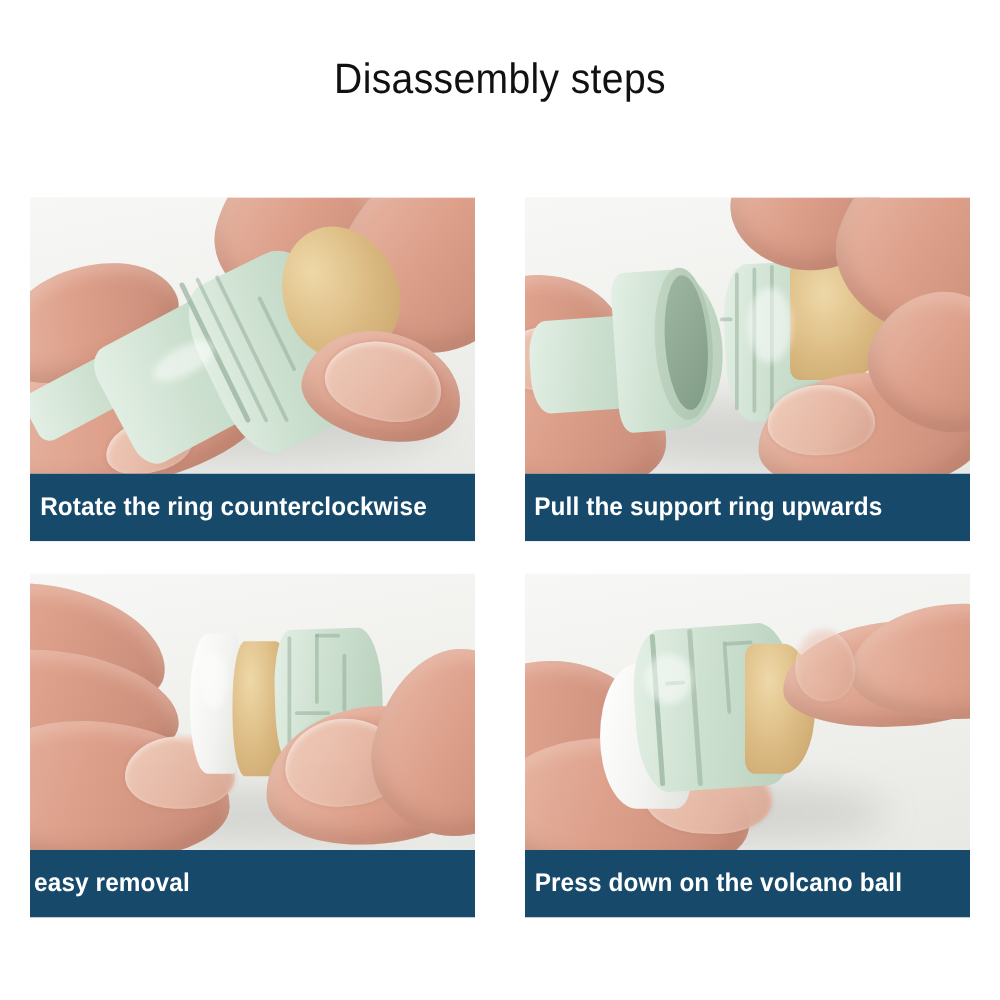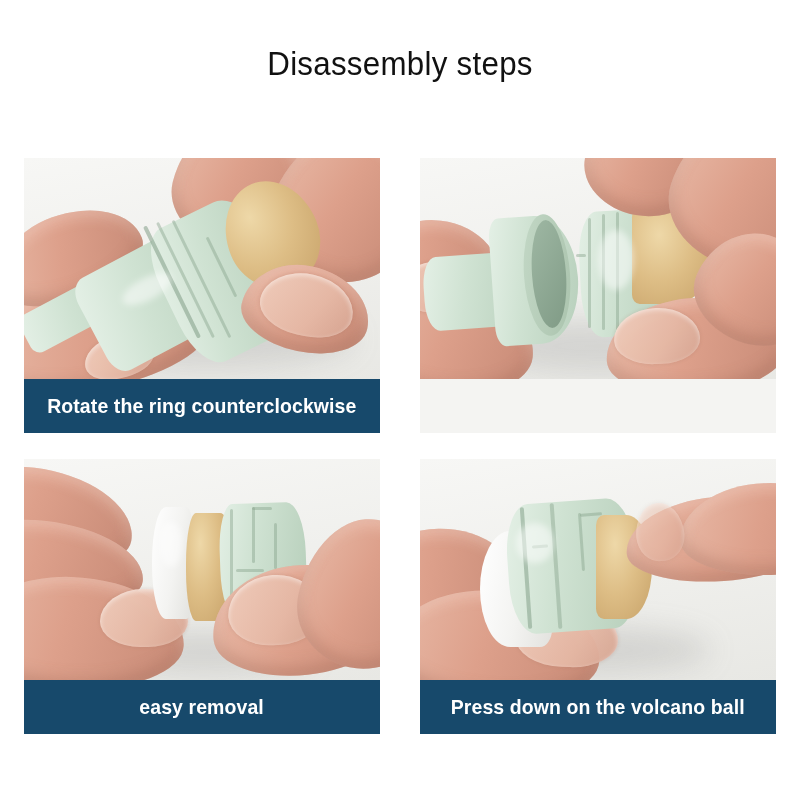--- a/index.html
+++ b/index.html
@@ -61,21 +61,20 @@
 
   .caption-bar {
     position: absolute;
     left: 0;
     bottom: 0;
     width: 100%;
     height: 54px;
     background: #17496b;
     display: flex;
     align-items: center;
-    justify-content: center;
   }
   .caption-text {
     color: #ffffff;
     font-size: 20.5px;
     font-weight: 700;
     letter-spacing: 0.1px;
     font-family: "Liberation Sans Narrow", "Liberation Sans", sans-serif;
     transform: scaleX(0.95);
     white-space: nowrap;
   }
@@ -201,20 +200,23 @@
            border-radius:8px 50% 50% 8px / 10% 52% 52% 10%;"></div>
 
       <div class="finger" style="left:166px; top:-58px; width:120px; height:116px; transform:rotate(10deg);"></div>
       <div class="finger" style="left:252px; top:-40px; width:150px; height:150px; transform:rotate(18deg);"></div>
       <div class="finger" style="left:186px; top:140px; width:180px; height:96px; transform:rotate(-4deg);"></div>
       <div class="nail" style="left:194px; top:150px; width:86px;  height:56px; transform:rotate(-2deg);"></div>
       <div class="finger" style="left:276px; top:76px; width:120px; height:110px; transform:rotate(24deg);"></div>
 
       <div class="hl" style="left:178px; top:72px; width:36px; height:60px;"></div>
     </div>
+    <div class="caption-bar">
+      <span class="caption-text">Pull the support ring upwards</span>
+    </div>
   </div>
 
   <div class="panel">
     <div class="photo">
       <div class="bg-shadow" style="left:70px; top:172px; width:220px; height:42px;"></div>
 
       <div class="finger" style="left:-80px; top:10px; width:190px; height:96px; transform:rotate(10deg);"></div>
       <div class="finger" style="left:-80px; top:62px; width:200px; height:86px; transform:rotate(6deg);"></div>
       <div class="finger" style="left:-60px; top:118px; width:220px; height:112px; transform:rotate(2deg);"></div>
       <div class="nail" style="left:76px;  top:130px; width:88px;  height:58px; transform:rotate(0deg);"></div>

